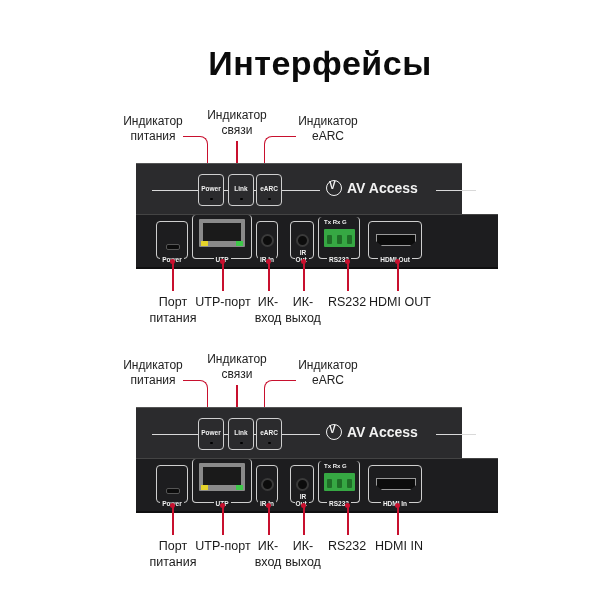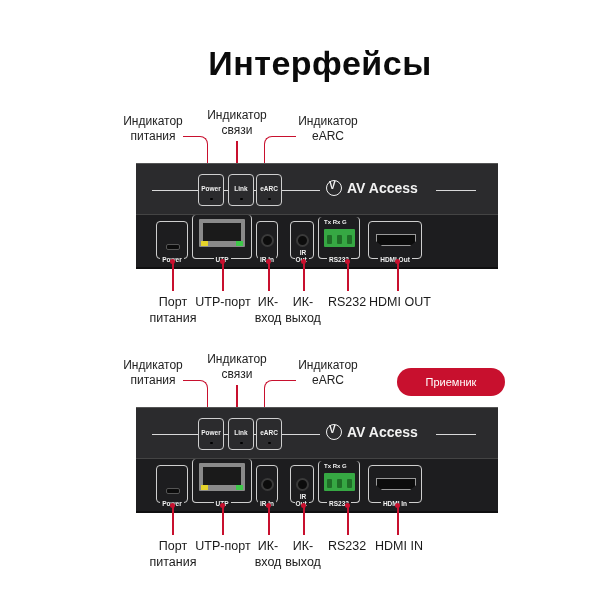--- a/index.html
+++ b/index.html
@@ -5,21 +5,21 @@
   html, body { margin: 0; padding: 0; background: #ffffff; }
   body { width: 600px; height: 600px; position: relative; overflow: hidden;
          font-family: "Liberation Sans", "DejaVu Sans", sans-serif; color: #111; }
   .title { position: absolute; left: 0; top: 44px; width: 600px; text-align: center;
            font-size: 34px; font-weight: bold; letter-spacing: 0.5px; color: #0b0b0b; padding-left: 20px; }
   .section { position: absolute; left: 0; width: 600px; height: 240px; }
   .lbl { position: absolute; font-size: 12px; line-height: 15px; text-align: center; color: #222; white-space: nowrap; }
   .lbl-bottom { font-size: 12.5px; line-height: 16px; color: #1a1a1a; }
   .badge { position: absolute; background: #c8102e; color: #fff; font-size: 11px; border-radius: 14px;
            text-align: center; line-height: 28px; height: 28px; width: 108px; }
-  .device-top { position: absolute; left: 136px; width: 362px; height: 50px; background: #2b2b2d;
+  .device-top { position: absolute; left: 136px; width: 326px; height: 50px; background: #2b2b2d;
                 border-top: 1px solid #555; }
   .device-front { position: absolute; left: 136px; width: 362px; height: 52px; background: #1d1d1f;
                   border-top: 1px solid #444; border-bottom: 2px solid #0f0f10; }
   .device-side { position: absolute; width: 10px; background: #141415; }
   .hline { position: absolute; height: 1px; background: #d9d9d9; }
   .led { position: absolute; width: 26px; height: 32px; border: 1px solid #cfcfcf; border-radius: 4px;
          box-sizing: border-box; }
   .led-text { position: absolute; top: 10px; left: 0; width: 100%; text-align: center; font-size: 6.5px;
               font-weight: bold; color: #f0f0f0; background: #2b2b2d; }
   .led-dot { position: absolute; left: 11px; bottom: 5px; width: 3px; height: 2px; background: #000; border-radius: 1px; }
@@ -192,21 +192,20 @@
     <div>eARC</div>
   </div>
 
   <div class="curve" style="left:183px; top:28px; width:25px; height:38px; border-left:none; border-bottom:none; border-top-right-radius:8px;"></div>
   <div class="dot" style="left:204px; top:64px;"></div>
   <div class="leader leader-v" style="left:236px; top:33px; height:32px;"></div>
   <div class="dot" style="left:234px; top:64px;"></div>
   <div class="curve" style="left:264px; top:28px; width:32px; height:38px; border-right:none; border-bottom:none; border-top-left-radius:8px;"></div>
   <div class="dot" style="left:262px; top:64px;"></div>
 
-  <div class="badge" style="left:397px; top:16px;">Приемник</div>
 
   <div class="device-top" style="top:55px;">
     <div class="hline" style="left:16px; top:26px; width:46px;"></div>
     <div class="led" style="left:62px; top:10px;">
       <div class="led-text">Power</div>
       <div class="led-dot"></div>
     </div>
     <div class="hline" style="left:88px; top:26px; width:4px;"></div>
     <div class="led" style="left:92px; top:10px;">
       <div class="led-text">Link</div>

